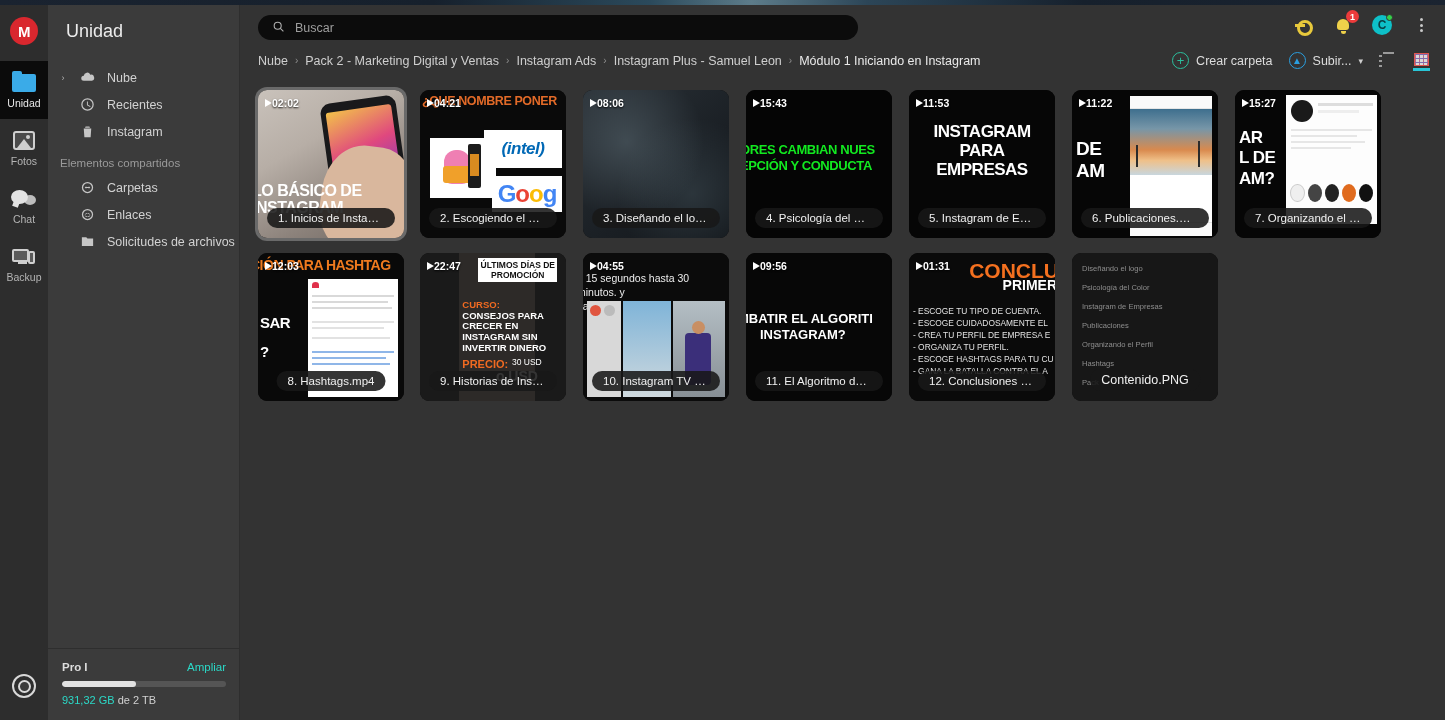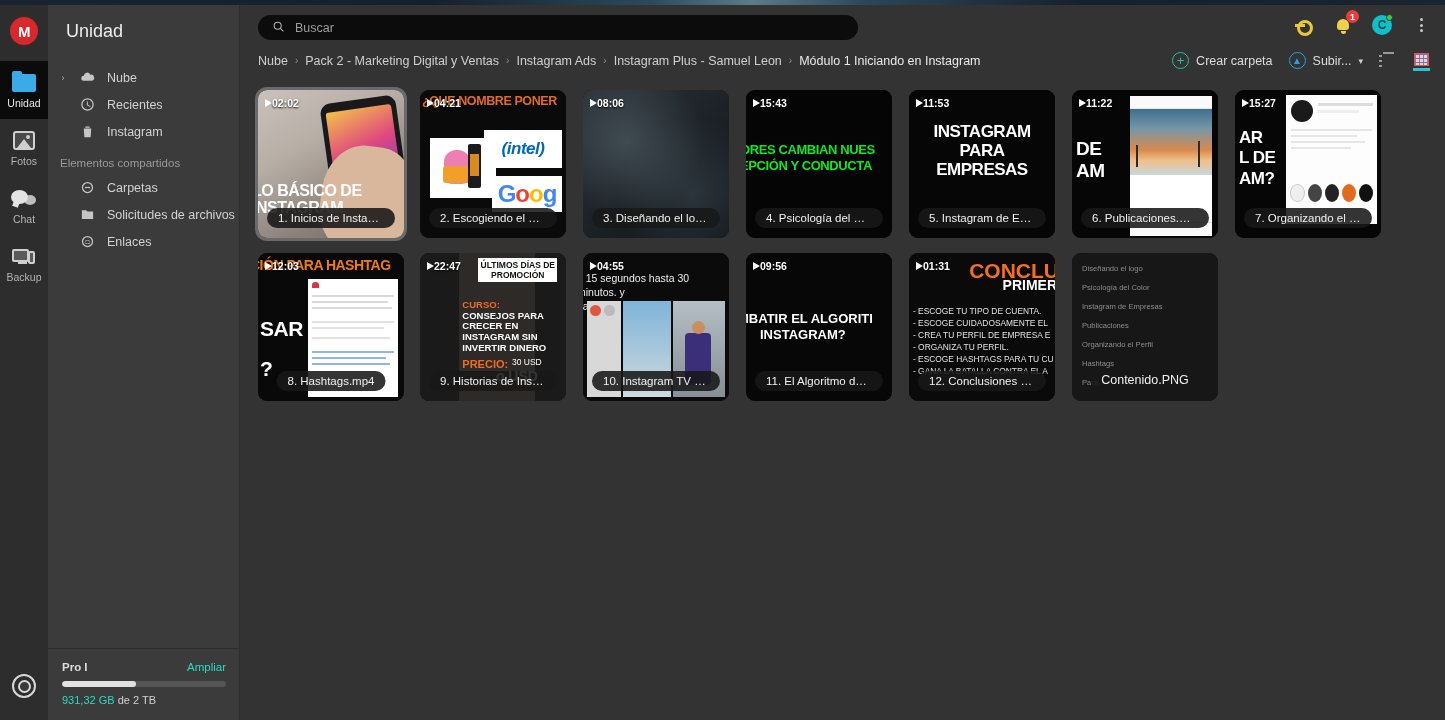--- a/index.html
+++ b/index.html
@@ -354,33 +354,33 @@
           <svg viewBox="0 0 24 24">
               <path d="M12 3a9 9 0 100 18 9 9 0 000-18zm0 2a7 7 0 110 14 7 7 0 010-14zM7.5 12l2.5-2v1.3h4V10l2.5 2-2.5 2v-1.3h-4V14z"></path>
             </svg>
         </span>
         <span>Carpetas</span>
       </div>
 
       <div class="nav-row indent">
         <span class="nav-ico">
           <svg viewBox="0 0 24 24">
+              <path d="M12 3a9 9 0 100 18 9 9 0 000-18zm0 2a7 7 0 110 14 7 7 0 010-14zm-2 4.8h1.6v1.4H10a1.8 1.8 0 100 3.6h1.6V16H10a3.2 3.2 0 010-6.2zm4 0a3.2 3.2 0 010 6.2h-1.6v-1.4H14a1.8 1.8 0 100-3.6h-1.6V9.8z"></path>
+            </svg>
+        </span>
+        <span>Enlaces</span>
+      </div>
+
+      <div class="nav-row indent">
+        <span class="nav-ico">
+          <svg viewBox="0 0 24 24">
               <path d="M3 5h7l2 2h9v12H3V5zm3 5h12v7H6v-7zm3 2v3h3l-3-3z"></path>
             </svg>
         </span>
         <span>Solicitudes de archivos</span>
-      </div>
-
-      <div class="nav-row indent">
-        <span class="nav-ico">
-          <svg viewBox="0 0 24 24">
-              <path d="M12 3a9 9 0 100 18 9 9 0 000-18zm0 2a7 7 0 110 14 7 7 0 010-14zm-2 4.8h1.6v1.4H10a1.8 1.8 0 100 3.6h1.6V16H10a3.2 3.2 0 010-6.2zm4 0a3.2 3.2 0 010 6.2h-1.6v-1.4H14a1.8 1.8 0 100-3.6h-1.6V9.8z"></path>
-            </svg>
-        </span>
-        <span>Enlaces</span>
       </div>
     </div>
 
     <div id="storage">
       <div class="st-top">
         <span class="st-plan">Pro I</span>
         <span class="st-upgrade">Ampliar</span>
       </div>
       <div class="st-bar">
         <div class="st-fill" style="width: 45%;"></div>
@@ -606,21 +606,21 @@
             <i class="play"></i>
             <span>15:27</span>
           </div>
         <div class="namechip">7. Organizando el Per...</div>
       </div>
 
       <div class="card" style="left:0px;top:163px;">
         <div class="thumb">
           <div class="n8-bg"></div>
           <div class="n8-t">CIÓN PARA HASHTAG</div>
-          <div class="bigtxt" style="left:2px;top:56px;font-size:21px;line-height:1.9;">
+          <div class="bigtxt" style="left:2px;top:56px;font-size:15px;line-height:1.9;">
             <span>SAR</span><br><span>?</span>
           </div>
           <div class="n8-card">
             <div style="position:absolute;left:4px;top:3px;width:7px;height:6px;background:#e0314b;border-radius:50% 50% 0 0;"></div>
             <div style="position:absolute;left:4px;top:16px;right:4px;height:2px;background:#d9d9d9;"></div>
             <div style="position:absolute;left:4px;top:22px;right:10px;height:2px;background:#d9d9d9;"></div>
             <div style="position:absolute;left:4px;top:28px;right:6px;height:2px;background:#d9d9d9;"></div>
             <div style="position:absolute;left:4px;top:42px;right:4px;height:2px;background:#e2e2e2;"></div>
             <div style="position:absolute;left:4px;top:48px;right:14px;height:2px;background:#e2e2e2;"></div>
             <div style="position:absolute;left:4px;top:58px;right:8px;height:2px;background:#e2e2e2;"></div>

